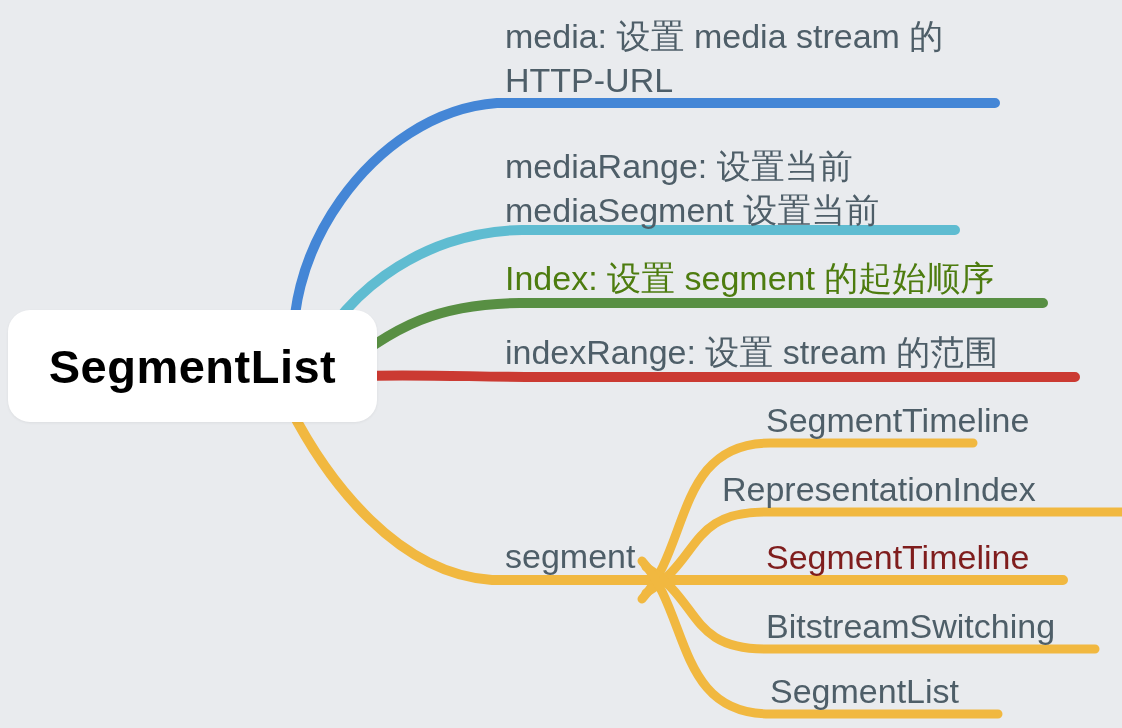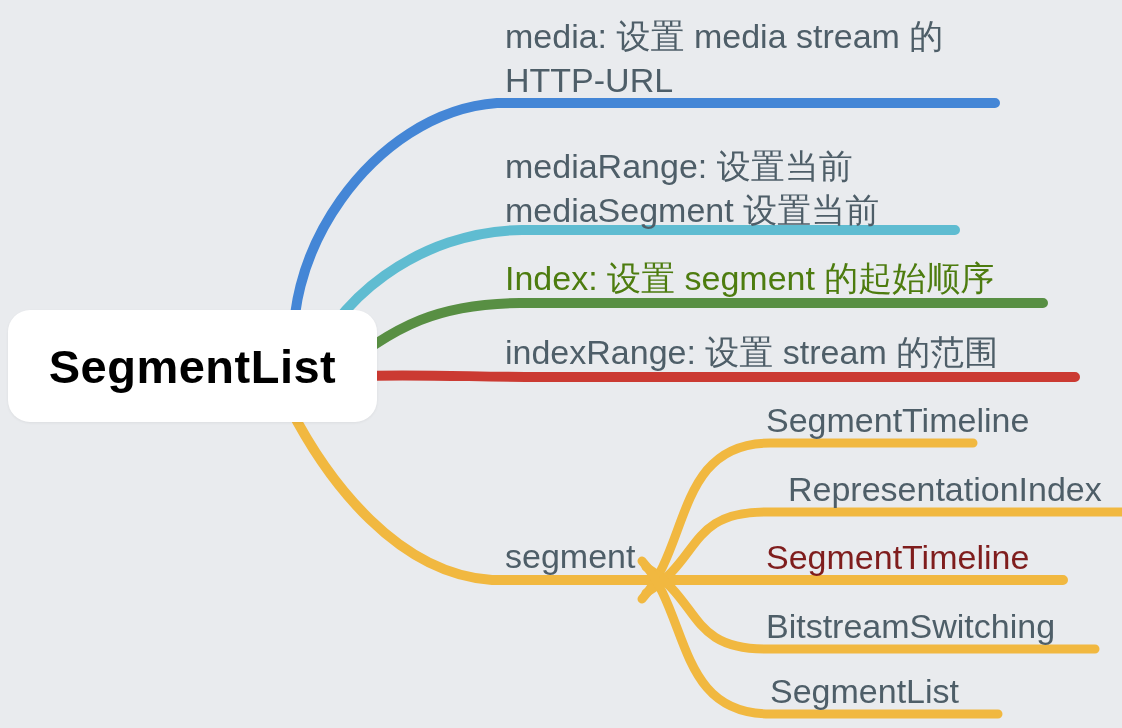--- a/index.html
+++ b/index.html
@@ -43,21 +43,21 @@
     letter-spacing: 0.5px;
   }
   
   .lbl-media       { left: 505px; top: 14px;  }
   .lbl-mediarange  { left: 505px; top: 144px; }
   .lbl-index       { left: 505px; top: 256px; }
   .lbl-indexrange  { left: 505px; top: 330px; }
   .lbl-subtag      { left: 505px; top: 534px; }
   
   .lbl-initialization   { left: 766px; top: 398px; }
-  .lbl-representation   { left: 788px; top: 467px; }
+  .lbl-representation   { left: 722px; top: 467px; }
   .lbl-segmenttimeline  { left: 766px; top: 535px; }
   .lbl-bitstream        { left: 766px; top: 604px; }
   .lbl-segmenturl       { left: 770px; top: 669px; }
 </style>
 </head>
 <body>
 
 <div id="canvas" style="background: rgb(233, 235, 238);">
 
   <svg id="connectors" viewBox="0 0 1122 728" fill="none">

